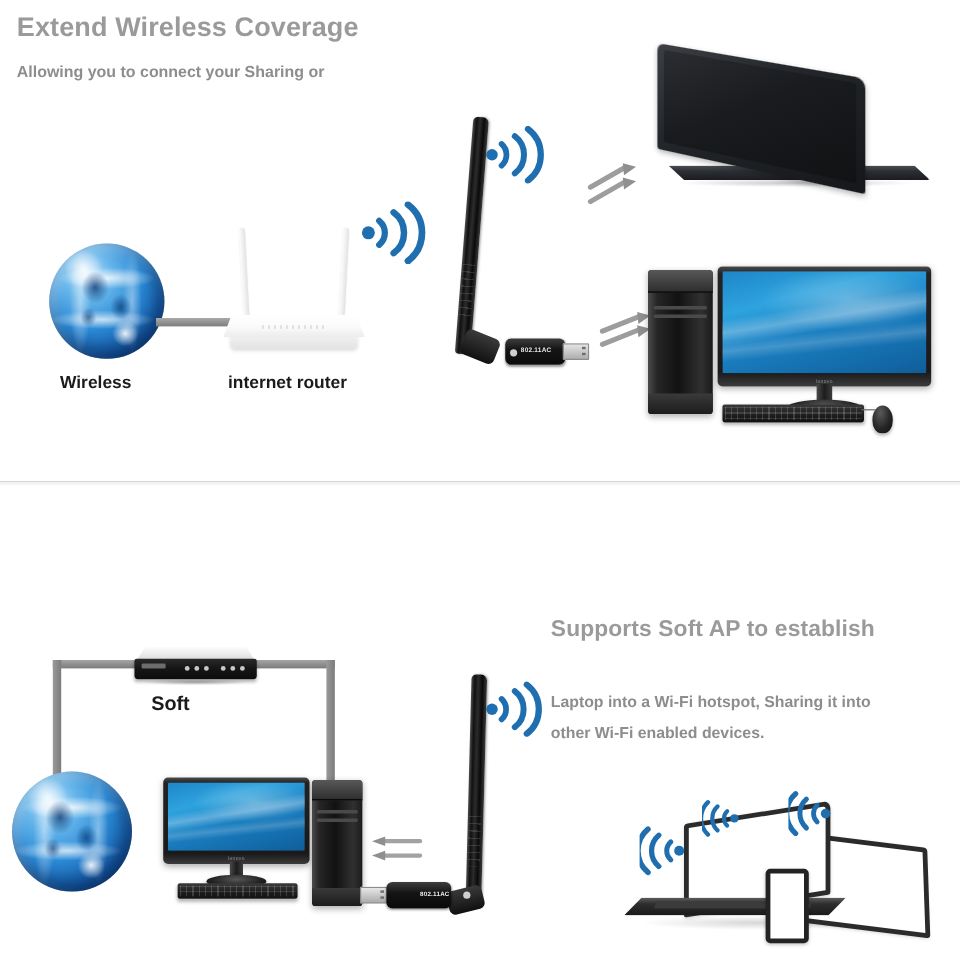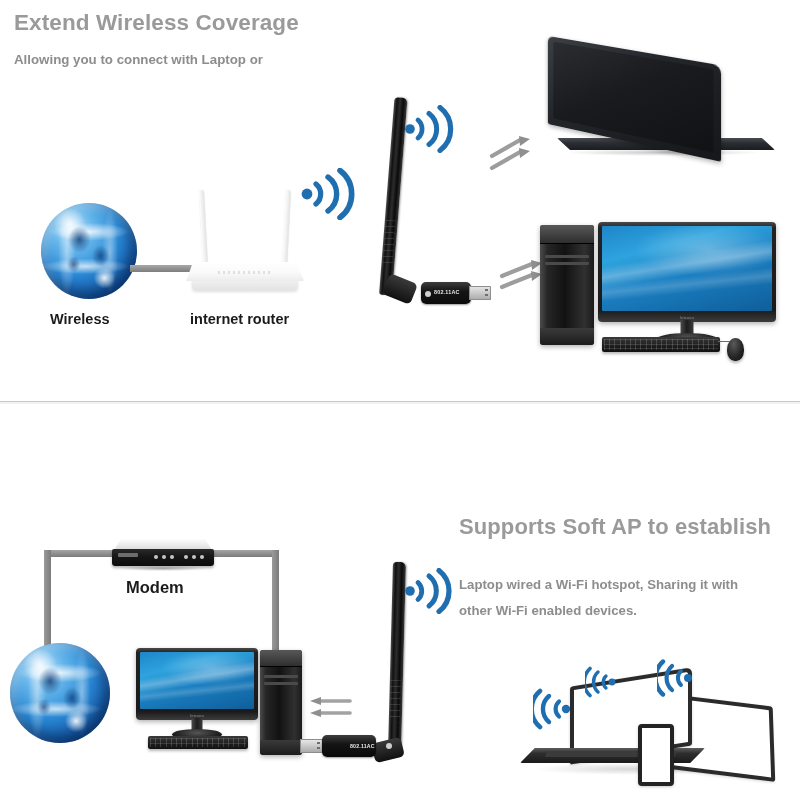--- a/index.html
+++ b/index.html
@@ -21,21 +21,21 @@
   }
   .body-text {
     position: absolute;
     font-weight: bold;
     color: #8d8d8d;
     line-height: 1.95;
   }
   #top-heading { left: 14px; top: 8px; font-size: 22.5px; }
   #top-body    { left: 14px; top: 47px; font-size: 13.3px; width: 330px; }
 
-  #bottom-heading { left: 459px; top: 512px; font-size: 22px; width: 320px; }
+  #bottom-heading { left: 459px; top: 512px; font-size: 19px; width: 320px; }
   #bottom-body    { left: 459px; top: 572px; font-size: 13.2px; width: 330px; }
 
   .device-label {
     position: absolute;
     font-weight: bold;
     color: #1b1b1b;
     white-space: nowrap;
   }
   #label-internet { left: 50px; top: 311px; font-size: 14.5px; }
   #label-router   { left: 190px; top: 311px; font-size: 14.5px; }
@@ -259,21 +259,21 @@
 </head>
 <body>
 
 <div id="page">
 
   <div>
 
     <div class="heading" id="top-heading">Extend Wireless Coverage</div>
 
     <div class="body-text" id="top-body">
-      <div>Allowing you to connect with Laptop or</div>
+      <div>Allowing you to connect your Sharing or</div>
     </div>
 
     <div class="globe" id="globe-top"></div>
     <div class="device-label" id="label-internet">Wireless</div>
 
     <div class="cable" id="cable-top"></div>
 
     <div id="router">
       <div class="r-ant" id="r-ant-l"></div>
       <div class="r-ant" id="r-ant-r"></div>
@@ -369,21 +369,21 @@
 
   <div id="divider"></div>
 
   <div>
 
     <div class="heading" id="bottom-heading">
       <div>Supports Soft AP to establish</div>
     </div>
 
     <div class="body-text" id="bottom-body">
-      <div>Laptop wired a Wi-Fi hotspot, Sharing it with</div>
+      <div>Laptop into a Wi-Fi hotspot, Sharing it into</div>
       <div>other Wi-Fi enabled devices.</div>
     </div>
 
     <div class="cable" id="br-h-left"></div>
     <div class="cable" id="br-v-left"></div>
     <div class="cable" id="br-h-right"></div>
     <div class="cable" id="br-v-right"></div>
 
     <div id="modem">
       <div id="modem-shadow"></div>
@@ -391,21 +391,21 @@
       <div id="modem-face">
         <div id="modem-brand"></div>
         <div class="modem-led" style="left:42px;"></div>
         <div class="modem-led" style="left:50px;"></div>
         <div class="modem-led" style="left:58px;"></div>
         <div class="modem-led" style="left:72px;"></div>
         <div class="modem-led" style="left:80px;"></div>
         <div class="modem-led" style="left:88px;"></div>
       </div>
     </div>
-    <div class="device-label" id="label-modem">Modem</div>
+    <div class="device-label" id="label-modem">Soft</div>
 
     <div class="globe" id="globe-bottom"></div>
 
     <div>
       <div class="monitor" style="left:136px; top:648px; width:122px; height:72px;">
         <div class="mon-bezel">
           <div class="mon-screen"></div>
           <div class="mon-brand">lenovo</div>
         </div>
       </div>

